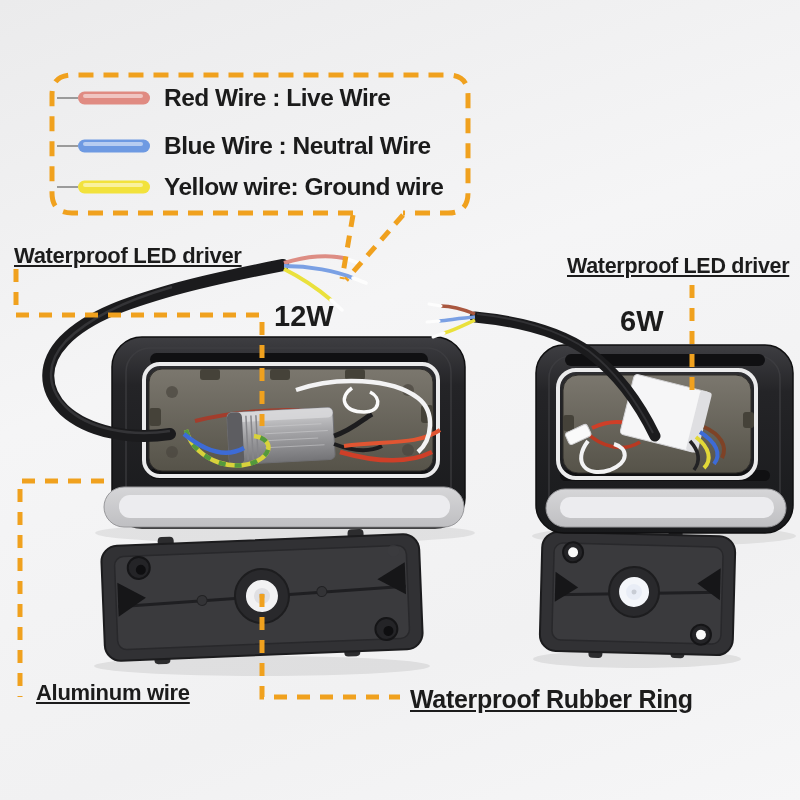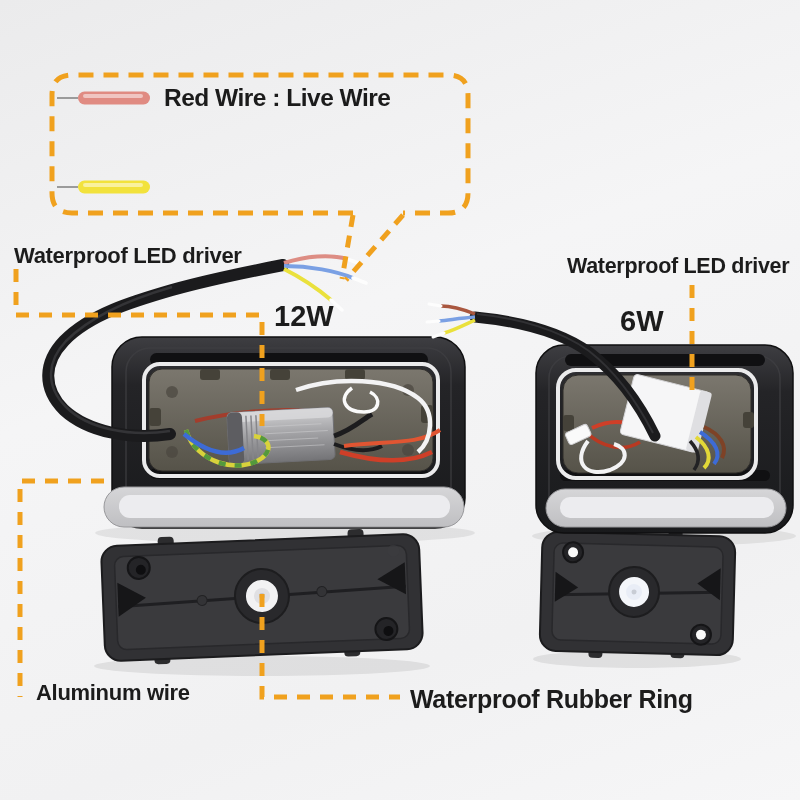--- a/index.html
+++ b/index.html
@@ -2,21 +2,21 @@
 <html><head>
 <meta charset="utf-8">
 <style>
   html,body{margin:0;padding:0;}
   body{width:800px;height:800px;overflow:hidden;
        font-family:"Liberation Sans", sans-serif;
        background:linear-gradient(160deg,#ebebec 0%,#f5f5f6 40%,#f1f1f2 75%,#f6f6f7 100%);}
   .stage{position:relative;width:800px;height:800px;}
   svg.scene{position:absolute;left:0;top:0;}
   .lbl{position:absolute;color:#1c1c1c;font-weight:bold;white-space:nowrap;letter-spacing:-0.3px;}
-  .lbl-driver{font-size:22px;}
+  .lbl-driver{font-size:22px;text-decoration:underline;}
   .lbl-watt{font-size:29px;letter-spacing:0;}
   .legend-row{position:absolute;left:56px;display:flex;align-items:center;gap:10px;height:28px;}
   .legend-row .txt{font-size:24.5px;font-weight:bold;color:#1b1b1b;letter-spacing:-0.5px;}
   .wire-icon{display:block;}
 </style>
 </head>
 <body>
 
 <div class="stage">
 
@@ -208,26 +208,35 @@
   </svg>
 
   <div class="legend-row" style="top:84px;">
     <svg class="wire-icon" width="98" height="16" viewBox="0 0 98 16">
       <line x1="1" y1="8" x2="22" y2="8" stroke="#9b9b9b" stroke-width="2"></line>
       <rect x="22" y="1.5" width="72" height="13" rx="6.5" fill="#E08B82"></rect>
       <rect x="27" y="4" width="60" height="4" rx="2" fill="#ffffff" opacity="0.5"></rect>
     </svg>
     <span class="txt">Red Wire : Live Wire</span>
   </div>
+  <div class="legend-row" style="top:132px;">
+    <svg class="wire-icon" width="98" height="16" viewBox="0 0 98 16">
+      <line x1="1" y1="8" x2="22" y2="8" stroke="#9b9b9b" stroke-width="2"></line>
+      <rect x="22" y="1.5" width="72" height="13" rx="6.5" fill="#6E9AE2"></rect>
+      <rect x="27" y="4" width="60" height="4" rx="2" fill="#ffffff" opacity="0.5"></rect>
+    </svg>
+    <span class="txt">Blue Wire : Neutral Wire</span>
+  </div>
   <div class="legend-row" style="top:173px;">
     <svg class="wire-icon" width="98" height="16" viewBox="0 0 98 16">
       <line x1="1" y1="8" x2="22" y2="8" stroke="#9b9b9b" stroke-width="2"></line>
       <rect x="22" y="1.5" width="72" height="13" rx="6.5" fill="#F2E23C"></rect>
       <rect x="27" y="4" width="60" height="4" rx="2" fill="#ffffff" opacity="0.5"></rect>
     </svg>
+    <span class="txt">Yellow wire: Ground wire</span>
   </div>
 
   <div class="lbl lbl-driver" style="left:14px;top:243px;">Waterproof LED driver</div>
   <div class="lbl lbl-driver" style="left:567px;top:254px;font-size:21.5px;">Waterproof LED driver</div>
   <div class="lbl lbl-watt" style="left:274px;top:300px;">12W</div>
   <div class="lbl lbl-watt" style="left:620px;top:305px;">6W</div>
   <div class="lbl lbl-driver" style="left:36px;top:680px;">Aluminum wire</div>
   <div class="lbl lbl-driver" style="left:410px;top:685px;font-size:25px;">Waterproof Rubber Ring</div>
 
 </div>

